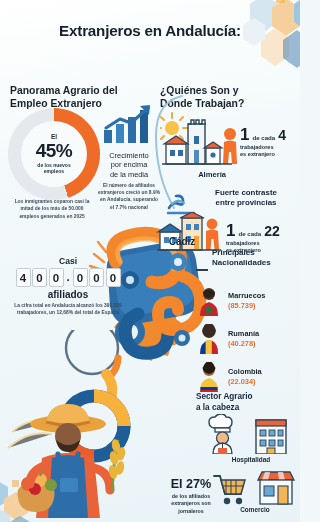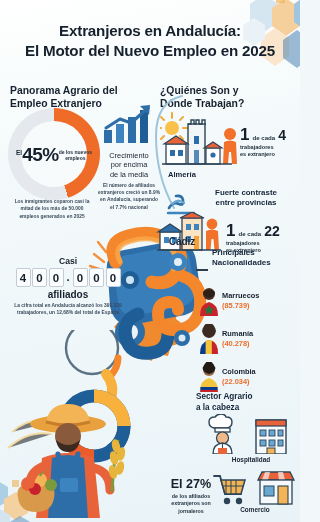--- a/index.html
+++ b/index.html
@@ -27,21 +27,21 @@
   .micro{font-size:4.9px;line-height:1.5;color:#3b4a5c;font-weight:bold;}
 
   
   .panorama{position:absolute;left:10px;top:84px;width:140px;}
   .panorama .sec-title{text-align:left;}
 
   .donut-wrap{position:absolute;left:8px;top:108px;width:92px;height:92px;}
   .donut{position:absolute;inset:0;border-radius:50%;
      background:conic-gradient(#ef6c28 0deg 162deg,#e5e9ee 162deg 360deg);}
   .donut::after{content:"";position:absolute;inset:13px;border-radius:50%;background:#f7fbfc;}
-  .donut-txt{position:absolute;inset:0;display:flex;flex-direction:row;
+  .donut-txt{position:absolute;inset:0;display:flex;flex-direction:column;
      align-items:center;justify-content:center;z-index:3;text-align:center;line-height:1;}
   .donut-txt .el{font-size:6.5px;font-weight:bold;color:#1d2a38;margin-bottom:1px;}
   .donut-txt .pct{font-size:19px;font-weight:bold;color:#16212e;letter-spacing:-.5px;}
   .donut-txt .sub{font-size:5px;font-weight:bold;color:#22313f;margin-top:2px;line-height:1.25;}
 
   .cap-left{position:absolute;left:10px;top:198px;width:84px;text-align:center;}
 
   
   .growth{position:absolute;left:98px;top:104px;width:62px;text-align:center;}
   .growth .gt{font-size:7.4px;font-weight:normal;line-height:1.25;color:#16212e;margin-top:3px;}
@@ -52,36 +52,36 @@
   .casi{font-size:8.6px;font-weight:bold;color:#16212e;}
   .odo{display:flex;justify-content:center;gap:1.5px;margin:2px 0 2px;}
   .odo span{display:inline-flex;align-items:center;justify-content:center;
      width:13px;height:17px;border:1px solid #c3ccd6;border-radius:2px;
      background:#fbfdfe;font-size:11.5px;font-weight:bold;color:#16212e;}
   .odo span.dot{width:6px;border:none;background:none;}
   .afil{font-size:10px;font-weight:bold;color:#16212e;}
 
   
   .rtitle{position:absolute;left:160px;top:84px;width:136px;}
-  .alm-lbl{position:absolute;left:168px;top:170px;width:58px;text-align:left;font-size:7.6px;font-weight:bold;}
+  .alm-lbl{position:absolute;left:168px;top:170px;width:58px;text-align:right;font-size:7.6px;font-weight:bold;}
   .ratio{position:absolute;display:flex;flex-direction:column;}
   .ratio .line1{display:flex;align-items:baseline;gap:3px;}
   .ratio .n1{font-size:17px;font-weight:bold;color:#16212e;line-height:1;}
   .ratio .dc{font-size:6.1px;font-weight:bold;color:#22313f;}
   .ratio .n2{font-size:14px;font-weight:bold;color:#16212e;line-height:1;}
   .ratio .line2{font-size:5.6px;font-weight:bold;color:#22313f;line-height:1.3;margin-top:1px;}
 
   .contrast{position:absolute;left:196px;top:188px;width:100px;text-align:center;
      font-size:7.9px;font-weight:bold;line-height:1.25;}
   .cad-lbl{position:absolute;left:156px;top:236px;width:52px;text-align:center;font-size:10px;font-weight:bold;}
 
   
   .nat-head{position:absolute;left:212px;top:248px;width:86px;font-size:8px;font-weight:bold;line-height:1.25;}
   .nat-dash{position:absolute;left:196px;top:269px;width:12px;height:1.6px;background:#2d3e50;}
-  .nat-row{position:absolute;left:196px;width:104px;display:flex;align-items:center;}
+  .nat-row{position:absolute;left:196px;width:104px;display:flex;align-items:center;gap:6px;}
   .nat-txt .nm{font-size:7.4px;font-weight:bold;color:#16212e;line-height:1.2;}
   .nat-txt .vl{font-size:7.4px;font-weight:bold;color:#ef6c28;line-height:1.25;}
 
   
   .sector-head{position:absolute;left:196px;top:392px;width:96px;font-size:8.2px;font-weight:bold;line-height:1.28;}
   .icon-lbl{font-size:6.4px;font-weight:bold;color:#16212e;text-align:center;}
   .jorn{position:absolute;left:156px;top:478px;width:70px;text-align:center;}
   .jorn .p27{font-size:12.6px;font-weight:bold;color:#16212e;line-height:1.1;}
   .jorn .jd{font-size:5.3px;font-weight:bold;line-height:1.4;color:#22313f;margin-top:1px;}
 
@@ -114,21 +114,20 @@
       <rect x="2" y="30" width="9" height="9" fill="#e5eef5"></rect>
       <rect x="26" y="40" width="7" height="7" fill="#f0a93b" opacity=".65"></rect>
       <rect x="46" y="62" width="8" height="8" fill="#bcd8ea"></rect>
       <rect x="48" y="82" width="10" height="10" fill="#fbe3c4"></rect>
     </g>
   </svg>
 
   <div class="hdr">
     <h1>
       <span>Extranjeros en Andalucía:</span><br>
-      <span>El Motor del Nuevo Empleo en 2025</span>
     </h1>
   </div>
 
   <svg class="abs" style="left:86px;top:218px;width:130px;height:160px;" viewBox="0 0 130 160">
     <g>
 
       <g transform="translate(8,88)">
         <path d="M30 0 l5 -9 l9 4 l7 -7 l9 6 l9 -3 l4 10 l10 2 l-1 10 l8 6 l-6 8 l3 10 l-10 3 l-3 10 l-10 -2 l-7 7 l-8 -6 l-10 2 l-3 -10 l-10 -3 l2 -10 l-8 -7 l7 -8 l-2 -10 Z" fill="#f08a2e"></path>
         <circle cx="36" cy="26" r="15" fill="#2e6ea6"></circle>
         <circle cx="36" cy="26" r="8" fill="#e9f3f8"></circle>

